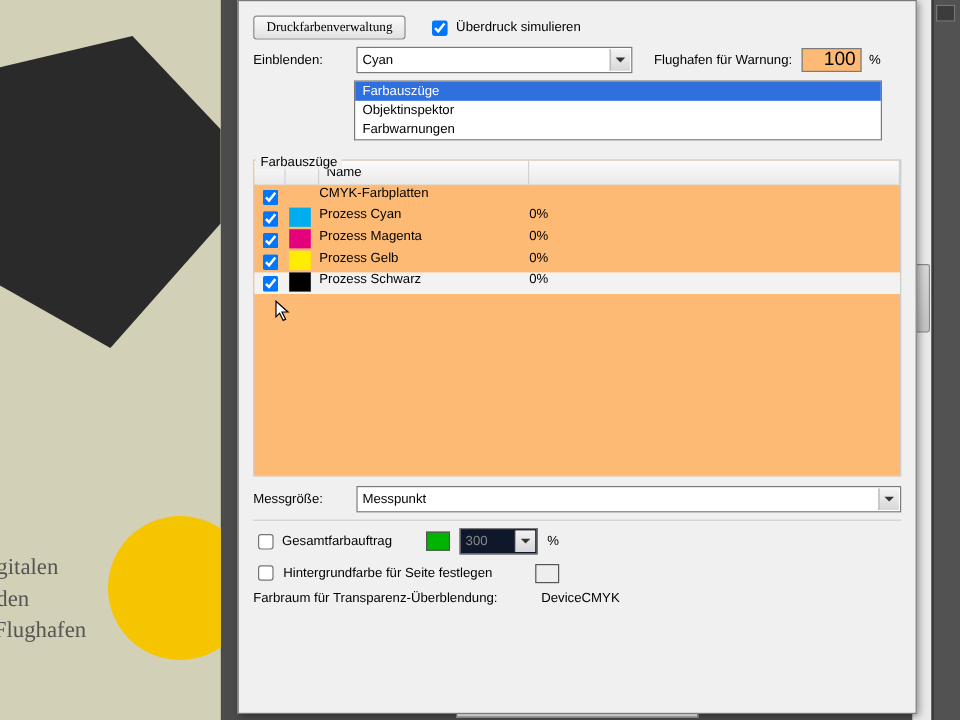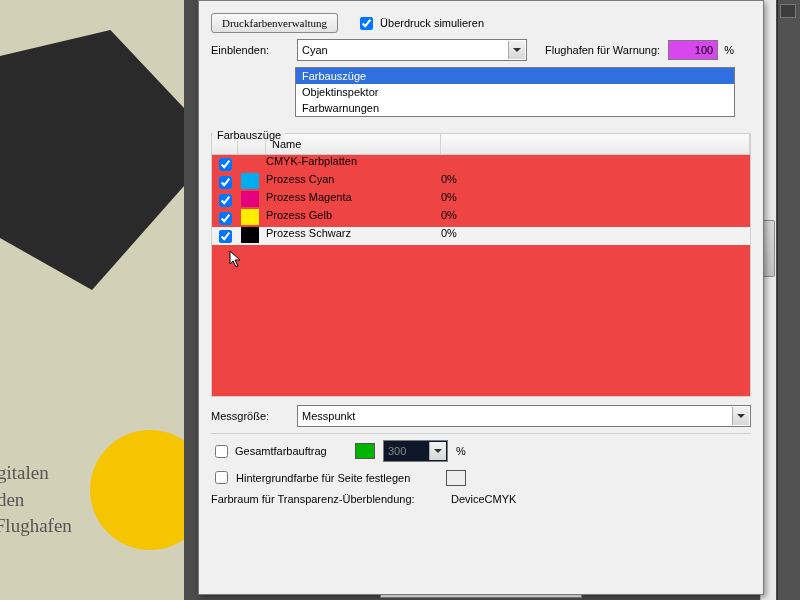--- a/index.html
+++ b/index.html
@@ -13,26 +13,26 @@
 .scroll-thumb{position:absolute;right:25px;top:220px;width:13px;height:55px;background:linear-gradient(#d8d8d8,#c2c2c2);border:1px solid #8a8a8a;border-radius:2px}
 .bottom-ctrl{position:absolute;left:380px;bottom:2px;width:200px;height:18px;background:#fff;border:1px solid #888}
 .dlg{position:absolute;left:198px;top:0;width:564px;height:593px;background:#f0f0f0;border:1px solid #7a7a7a;box-shadow:2px 2px 6px rgba(0,0,0,.4)}
 .row{display:flex;align-items:center;margin:6px 12px}
 .btn{background:linear-gradient(#fafafa,#e2e2e2);border:1px solid #8a8a8a;border-radius:3px;padding:3px 10px;font-size:11px;font-family:Liberation Serif, serif}
 .chk{width:13px;height:13px;flex-shrink:0}
 .lbl{margin-right:8px}
 .select{flex:1;background:#fff;border:1px solid #7a7a7a;height:20px;display:flex;align-items:center;padding:0 4px;position:relative}
 .select .arrow{position:absolute;right:1px;top:1px;width:16px;height:18px;background:linear-gradient(#f3f3f3,#d7d7d7);border-left:1px solid #aaa;display:flex;align-items:center;justify-content:center}
 .select .arrow::after{content:"";border:4px solid transparent;border-top-color:#333;margin-top:3px}
-.num-input{width:40px;height:18px;border:1px solid #7a7a7a;background:#d946ef;text-align:right;padding:0 4px;font-family:inherit;font-size:11px}
+.num-input{width:40px;height:18px;border:1px solid #7a7a7a;background:#fdba74;text-align:right;padding:0 4px;font-family:inherit;font-size:16px}
 .listbox{margin:2px 12px 6px 96px;background:#fff;border:1px solid #7a7a7a;width:438px}
 .listbox .opt{padding:2px 6px}
 .listbox .opt.sel{background:#2f6fde;color:#fff}
 .group-label{display:inline-block;margin:6px 0 0 14px;background:#f0f0f0;padding:0 4px;position:relative;z-index:2}
-.group-box{margin:-8px 12px 8px 12px;border:1px solid #cfcfcf;height:262px;background:#ef4444;position:relative}
+.group-box{margin:-8px 12px 8px 12px;border:1px solid #cfcfcf;height:262px;background:#fdba74;position:relative}
 .tbl-head{display:flex;background:linear-gradient(#fbfbfb,#eaeaea);border-bottom:1px solid #c9c9c9;height:20px;align-items:center}
 .th{border-right:1px solid #d2d2d2;height:100%;display:flex;align-items:center;padding:0 6px;box-sizing:border-box}
 .col-chk{width:26px;padding:0}
 .col-sw{width:28px;padding:0}
 .col-name{width:175px}
 .col-pct{width:90px}
 .trow{display:flex;height:18px}
 .trow.hover{background:#f2f2f2}
 .trow .cell{box-sizing:border-box}
 .swatch{width:18px;height:16px;margin-left:3px}

